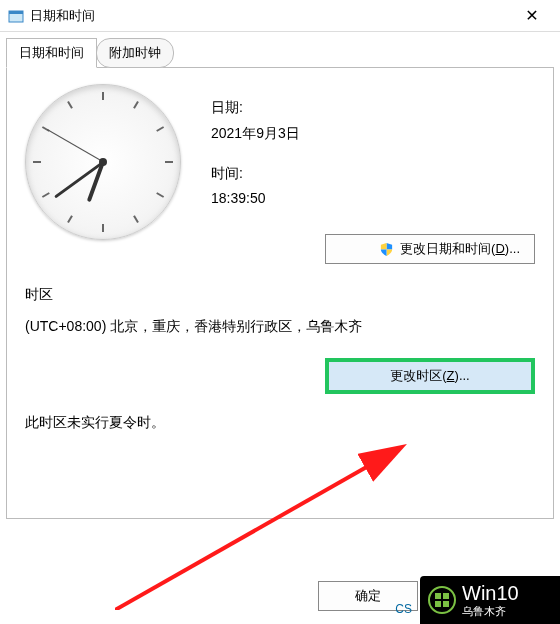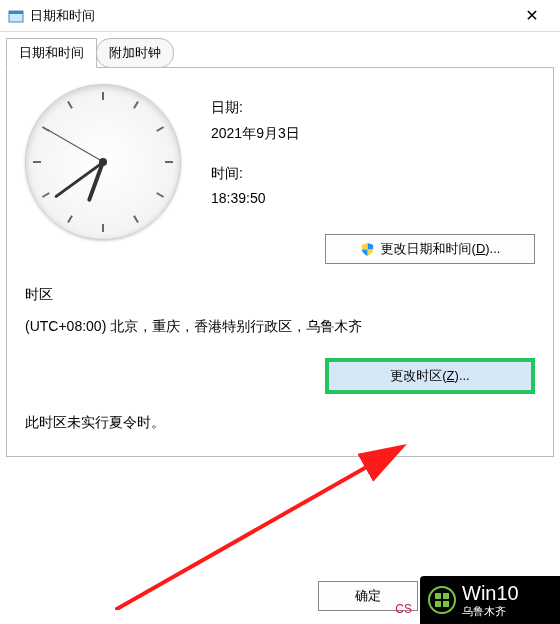--- a/index.html
+++ b/index.html
@@ -50,21 +50,21 @@
       z-index: 3;
     }
     .tab:not(.active) {
       background: #f7f7f7;
       border-radius: 14px;
     }
     .panel {
       border: 1px solid #bbb;
       margin: -1px 6px 0 6px;
       padding: 16px 18px 12px 18px;
-      height: 390px;
+      height: 452px;
       position: relative;
       z-index: 1;
     }
     .top-row {
       display: flex;
       gap: 30px;
     }
     .clock-wrap {
       width: 156px; height: 156px;
       position: relative;
@@ -172,21 +172,21 @@
     .wm-logo {
       width: 28px; height: 28px;
       border: 2px solid #7bc143;
       border-radius: 50%;
       display: flex; align-items: center; justify-content: center;
       flex-shrink: 0;
     }
     .wm-txt { line-height: 1.2; }
     .wm-txt .l1 { font-size: 20px; font-weight: 500; }
     .wm-txt .l2 { font-size: 11px; }
-    .cs { position: absolute; right: 148px; bottom: 8px; color: #be185d; font-size: 12px; }
+    .cs { position: absolute; right: 148px; bottom: 8px; color: #0369a1; font-size: 12px; }
   </style>
 </head>
 <body>
 
 <div class="titlebar">
   <span class="titlebar-icon">
     <svg viewBox="0 0 16 16">
         <rect x="1" y="3" width="14" height="11" fill="#cde8f7" stroke="#3a88c7" stroke-width="1"></rect>
         <rect x="1" y="3" width="14" height="3" fill="#3a88c7"></rect>
       </svg>
@@ -227,21 +227,21 @@
     </div>
     <div class="info">
       <div class="lbl">日期:</div>
       <div class="val">2021年9月3日</div>
       <div class="lbl">时间:</div>
       <div class="val">18:39:50</div>
     </div>
   </div>
 
   <div class="btn-row-right">
-    <button class="win-btn" style="min-width:210px;">
+    <button class="win-btn" style="min-width:210px;justify-content:flex-end;">
       <span class="shield">
         <svg viewBox="0 0 16 16">
           <path d="M8 1 L14 3 V8 C14 12 8 15 8 15 C8 15 2 12 2 8 V3 Z" fill="#fff"></path>
           <path d="M8 1 L14 3 V8 L8 8 Z" fill="#1e90ff"></path>
           <path d="M8 1 L2 3 V8 L8 8 Z" fill="#ffd23f"></path>
           <path d="M8 8 L14 8 C14 12 8 15 8 15 Z" fill="#ffd23f"></path>
           <path d="M8 8 L2 8 C2 12 8 15 8 15 Z" fill="#1e90ff"></path>
         </svg>
       </span>
       <span><span>更改日期和时间(</span><span class="u">D</span><span>)...</span></span>

